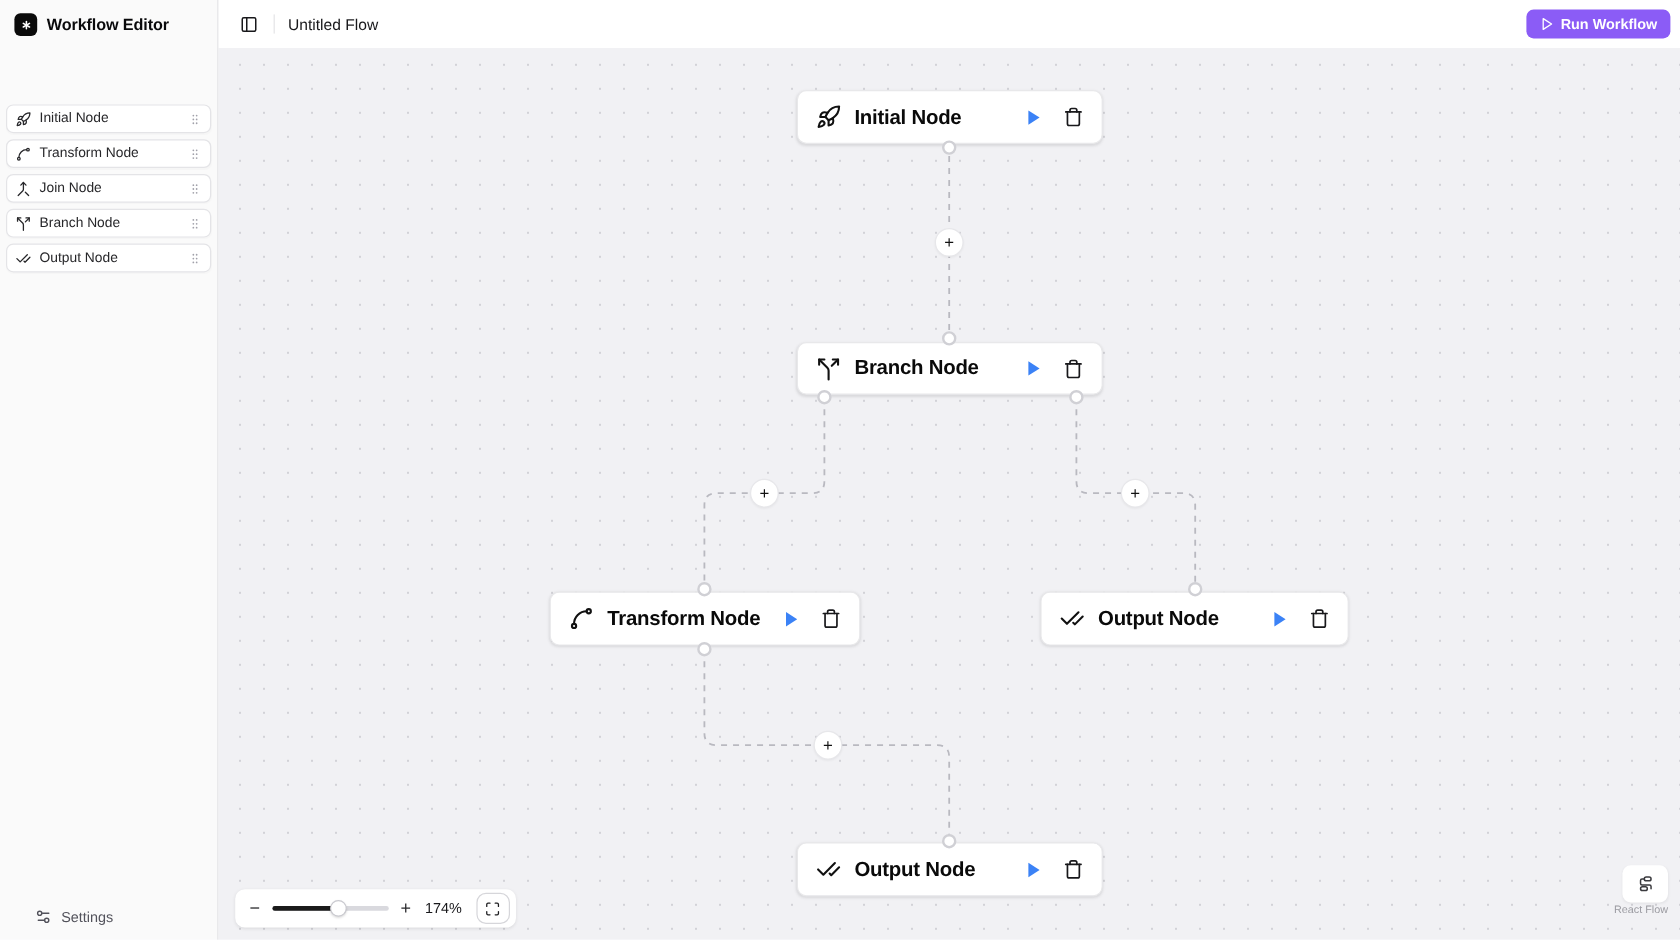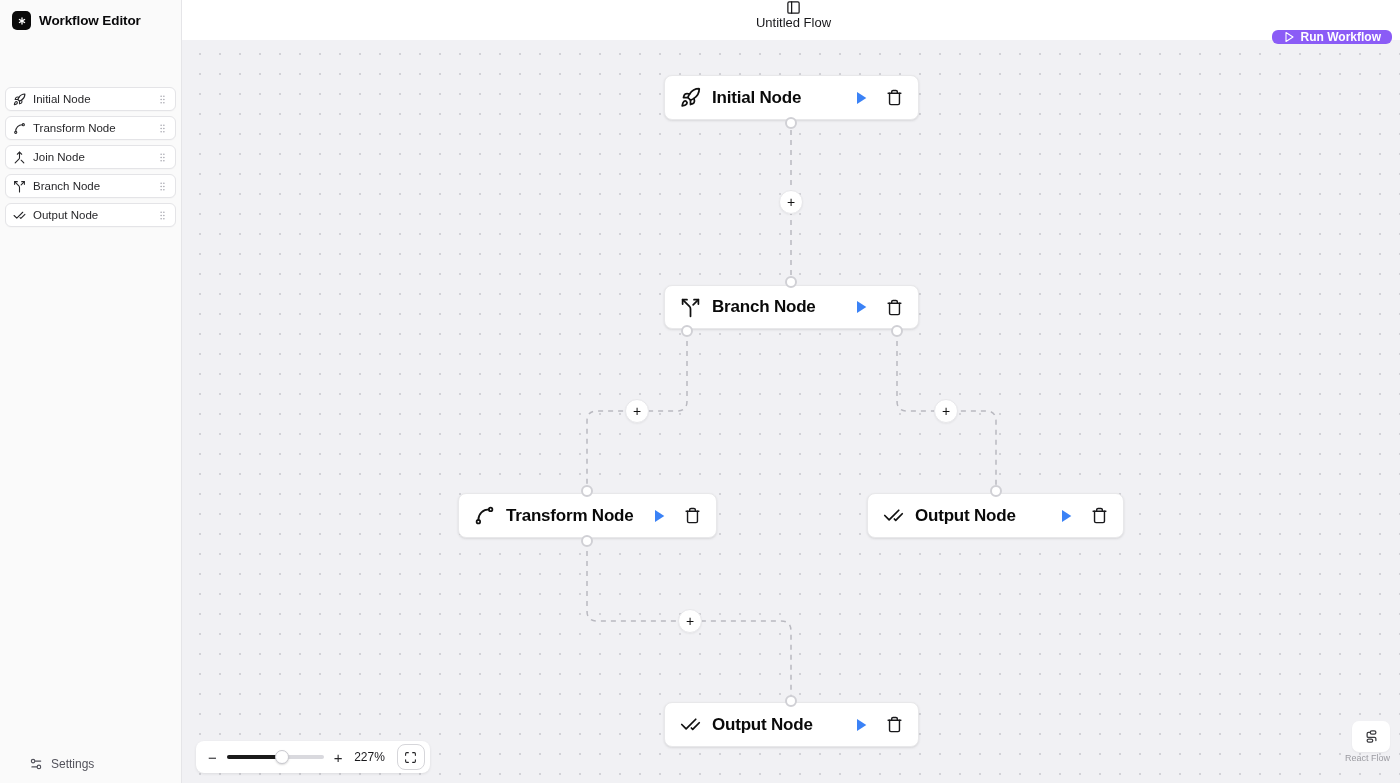--- a/index.html
+++ b/index.html
@@ -20,21 +20,21 @@
     box-shadow:0 1px 1px rgba(0,0,0,.02); }
   .palette-item .p-icon { color:#27272a; display:flex; flex:0 0 auto; }
   .palette-item .p-label { font-size:11.5px; color:#27272a; flex:1; white-space:nowrap; }
   .palette-item .p-grip { color:#a1a1aa; display:flex; flex:0 0 auto; }
   .sidebar-footer { margin-top:auto; padding:0 0 12px 29px; display:flex; align-items:center; gap:8px; }
   .sidebar-footer .s-icon { color:#52525b; display:flex; }
   .sidebar-footer .s-label { font-size:12px; color:#52525b;text-align:center; }
 
   
   .topbar { position:absolute; left:182px; top:0; width:1218px; height:40px; background:#fff;
-    display:flex; align-items:center; padding:0 8px 0 13px; z-index:20;flex-direction:column; }
+    display:flex; align-items:center; padding:0 8px 0 13px; z-index:20; }
   .panel-btn { width:24px; height:24px; border:none; background:transparent; color:#18181b;
     display:flex; align-items:center; justify-content:center; cursor:pointer; }
   .topbar-divider { width:1px; height:16px; background:#e4e4e7; margin:0 11px 0 9px; }
   .flow-title { font-size:13px; color:#18181b; }
   .run-btn { margin-left:auto; height:24px; background:#8b5cf6; color:#fff; border:none;
     border-radius:6px; display:flex; align-items:center; gap:6px; padding:0 11px;
     font-size:12px; font-weight:600; cursor:pointer; font-family:inherit; }
 
   
   .canvas { position:absolute; left:182px; top:40px; width:1218px; height:743px;
@@ -386,21 +386,21 @@
   </div>
 
   <div class="controls">
     <button class="zoom-txt-btn">−</button>
     <div class="slider">
       <div class="slider-track"></div>
       <div class="slider-fill" id="slider-fill" style="width: 57%;"></div>
       <div class="slider-thumb" id="slider-thumb" style="left: 57%;"></div>
     </div>
     <button class="zoom-txt-btn">+</button>
-    <span class="zoom-pct">227%</span>
+    <span class="zoom-pct">174%</span>
     <button class="fit-btn">
       <svg width="13" height="13" viewBox="0 0 24 24" fill="none" stroke="currentColor" stroke-width="2" stroke-linecap="round" stroke-linejoin="round">
           <path d="M8 3H5a2 2 0 0 0-2 2v3"></path>
           <path d="M21 8V5a2 2 0 0 0-2-2h-3"></path>
           <path d="M3 16v3a2 2 0 0 0 2 2h3"></path>
           <path d="M16 21h3a2 2 0 0 0 2-2v-3"></path>
         </svg>
     </button>
   </div>
 

